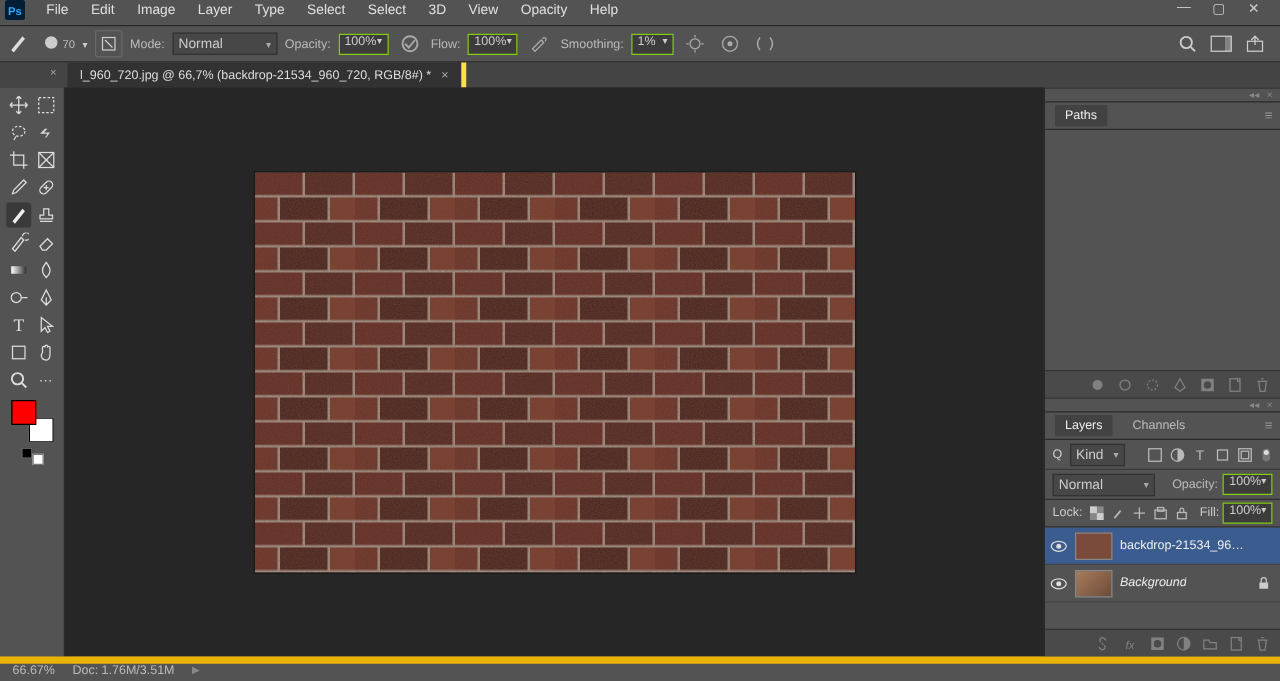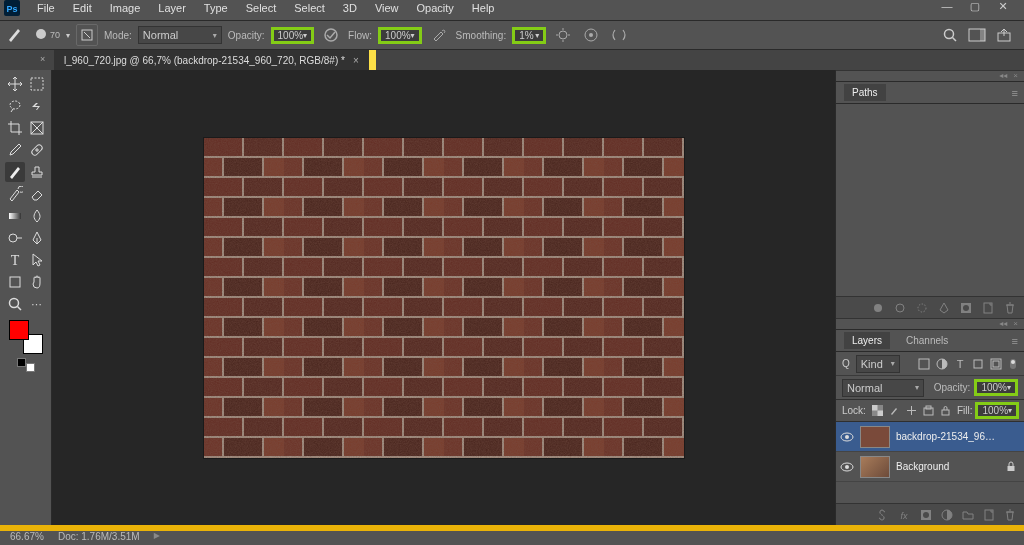--- a/index.html
+++ b/index.html
@@ -12,21 +12,21 @@
 .menubar .win-controls span{width:14px;color:#ccc;text-align:center}
 .optbar{display:flex;align-items:center;height:30px;background:#535353;border-top:1px solid #2a2a2a;border-bottom:1px solid #2a2a2a;padding:0 6px;gap:6px}
 .opt-label{color:#bbb;font-size:10px}
 .dropdown{height:18px;background:#474747;border:1px solid #333;display:flex;align-items:center;padding:0 4px;gap:4px}
 .dropdown .arrow{font-size:8px;color:#aaa}
 .sq-btn{width:22px;height:22px;display:flex;align-items:center;justify-content:center;color:#ccc}
 .sq-btn.border{border:1px solid #696969;border-radius:2px}
 .optbar-right{margin-left:auto;display:flex;gap:10px;padding-right:6px}
 .tabbar{height:20px;background:#444;display:flex;align-items:flex-end}
 .tabbar .home{width:54px;height:20px}
-.tabbar .tab{height:20px;background:#323232;display:flex;align-items:center;padding:0 10px;font-size:10px;color:#ddd;border-right:7px solid #fde047}
+.tabbar .tab{height:20px;background:#323232;display:flex;align-items:center;padding:0 10px;font-size:10px;color:#ddd;border-right:4px solid #fde047}
 .tabbar .tab .x{margin-left:8px;font-size:10px;color:#aaa}
 .main{display:flex;height:455px}
 .toolbox{width:52px;background:#535353;border-right:1px solid #2a2a2a;padding:4px 3px;display:flex;flex-direction:column;align-items:center}
 .tool-grid{display:grid;grid-template-columns:20px 20px;gap:2px}
 .tool{width:20px;height:20px;display:flex;align-items:center;justify-content:center;color:#d0d0d0;border-radius:2px}
 .tool.active{background:#3a3a3a}
 .swatches{margin-top:6px;position:relative;width:34px;height:34px}
 .swatch-fg{position:absolute;top:0;left:0;width:20px;height:20px;background:#ff0000;border:1px solid #000}
 .swatch-bg{position:absolute;bottom:0;right:0;width:20px;height:20px;background:#fff;border:1px solid #000}
 .mini-sw{margin-top:4px;position:relative;width:18px;height:14px}
@@ -50,25 +50,25 @@
 .lock-row{display:flex;align-items:center;height:22px;padding:0 6px;gap:6px;border-bottom:1px solid #2f2f2f;font-size:10px}
 .lock-row .icons{display:flex;gap:6px}
 .lock-row .fill{margin-left:auto;display:flex;align-items:center;gap:3px}
 .layer-list{flex:1;overflow:auto}
 .layer{display:flex;align-items:center;height:30px;padding:0 4px;gap:6px;border-bottom:1px solid #444}
 .layer.sel{background:#3a5c8f}
 .layer .vis{width:14px;text-align:center}
 .layer .thumb{width:30px;height:22px;background:#7a4a3a;border:1px solid #888;position:relative}
 .layer .thumb.bg{background:linear-gradient(135deg,#a87c5a,#6d4b3a)}
 .layer .name{font-size:10px;color:#eee;white-space:nowrap;overflow:hidden;text-overflow:ellipsis;max-width:104px}
-.layer .name.italic{}
+.layer .name.italic{font-style:italic}
 .layer .lock{margin-left:auto;margin-right:4px;color:#ccc}
 .layers-footer{height:22px;background:#4a4a4a;border-top:1px solid #333;display:flex;align-items:center;justify-content:flex-end;gap:9px;padding:0 8px}
 .statusbar{height:20px;background:#535353;border-top:6px solid #eab308;display:flex;align-items:flex-start;padding:0 10px;gap:14px;font-size:10px;color:#bbb}
-.val-box{height:17px;min-width:40px;background:#3c3c3c;border:3px solid #84cc16;display:flex;align-items:center;padding:0 4px;font-size:10px}
+.val-box{height:17px;min-width:40px;background:#3c3c3c;border:1px solid #84cc16;display:flex;padding:0 4px;font-size:10px}
 </style>
 </head>
 <body>
 
 <div class="menubar">
   <svg class="ps-logo" viewBox="0 0 16 16">
       <rect width="16" height="16" rx="2" fill="#001e36"></rect>
       <text x="8" y="12" font-size="9" text-anchor="middle" fill="#31a8ff" font-weight="bold">Ps</text>
     </svg>
   <div id="menu-items" style="display:flex">

